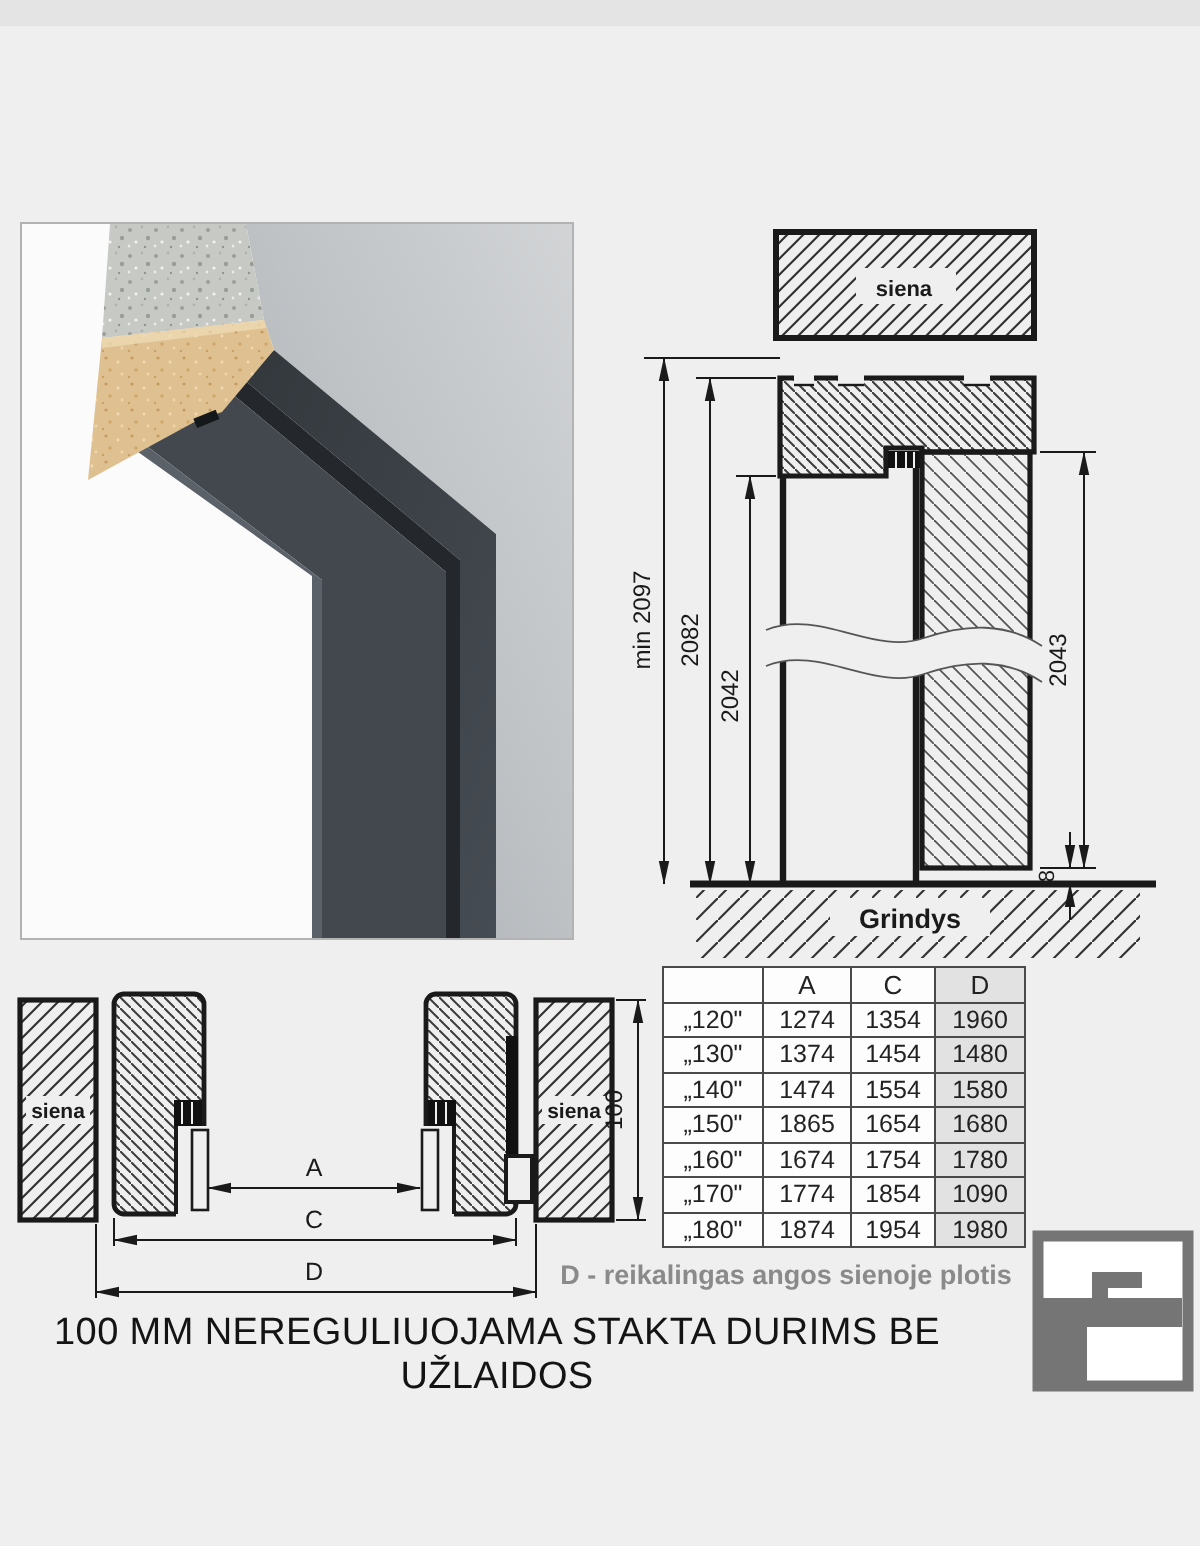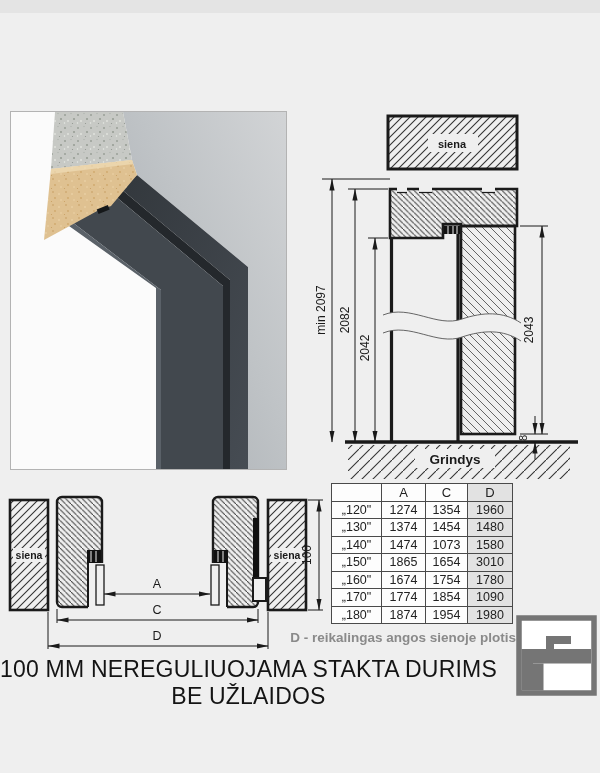--- a/index.html
+++ b/index.html
@@ -11,22 +11,22 @@
   .dim-table{left:331px;top:470px;border-collapse:collapse;background:#fdfdfd;
              font-size:12.5px;color:#222;table-layout:fixed;}
   .dim-table td,.dim-table th{border:1px solid #4a4a4a;text-align:center;padding:0;height:16.5px;
              font-weight:400;overflow:hidden;white-space:nowrap;}
   .dim-table th{font-size:13px;}
   .dim-table .c0{width:49px;}
   .dim-table .c1{width:43px;}
   .dim-table .c2{width:41px;}
   .dim-table .c3{width:44px;}
   .dim-table .dcol{background:#e2e2e2;}
-  .note{left:270px;top:617px;width:246px;text-align:right;font-size:13.5px;font-weight:bold;color:#8a8a8a;}
-  .title{left:0px;top:643px;width:497px;text-align:center;font-size:23px;color:#141414;letter-spacing:.2px;}
+  .note{left:270px;top:617px;width:246px;text-align:center;font-size:13.5px;font-weight:bold;color:#8a8a8a;}
+  .title{left:0px;top:643px;width:497px;text-align:center;font-size:19px;color:#141414;letter-spacing:.2px;}
 </style>
 </head>
 <body>
 
 <div class="stage">
 
   <svg width="0" height="0" style="position:absolute" aria-hidden="true">
     <defs>
       <marker id="arr" viewBox="0 0 12 6" refX="11.5" refY="3" markerWidth="12" markerHeight="6" orient="auto-start-reverse" markerUnits="userSpaceOnUse">
         <path d="M12,3 L0,0.4 L0,5.6 Z" fill="#1a1a1a"></path>
@@ -212,28 +212,28 @@
       </tr>
       <tr>
         <td class="c0">„130"</td>
         <td class="c1">1374</td>
         <td class="c2">1454</td>
         <td class="c3 dcol">1480</td>
       </tr>
       <tr>
         <td class="c0">„140"</td>
         <td class="c1">1474</td>
-        <td class="c2">1073</td>
+        <td class="c2">1554</td>
         <td class="c3 dcol">1580</td>
       </tr>
       <tr>
         <td class="c0">„150"</td>
         <td class="c1">1865</td>
         <td class="c2">1654</td>
-        <td class="c3 dcol">3010</td>
+        <td class="c3 dcol">1680</td>
       </tr>
       <tr>
         <td class="c0">„160"</td>
         <td class="c1">1674</td>
         <td class="c2">1754</td>
         <td class="c3 dcol">1780</td>
       </tr>
       <tr>
         <td class="c0">„170"</td>
         <td class="c1">1774</td>

